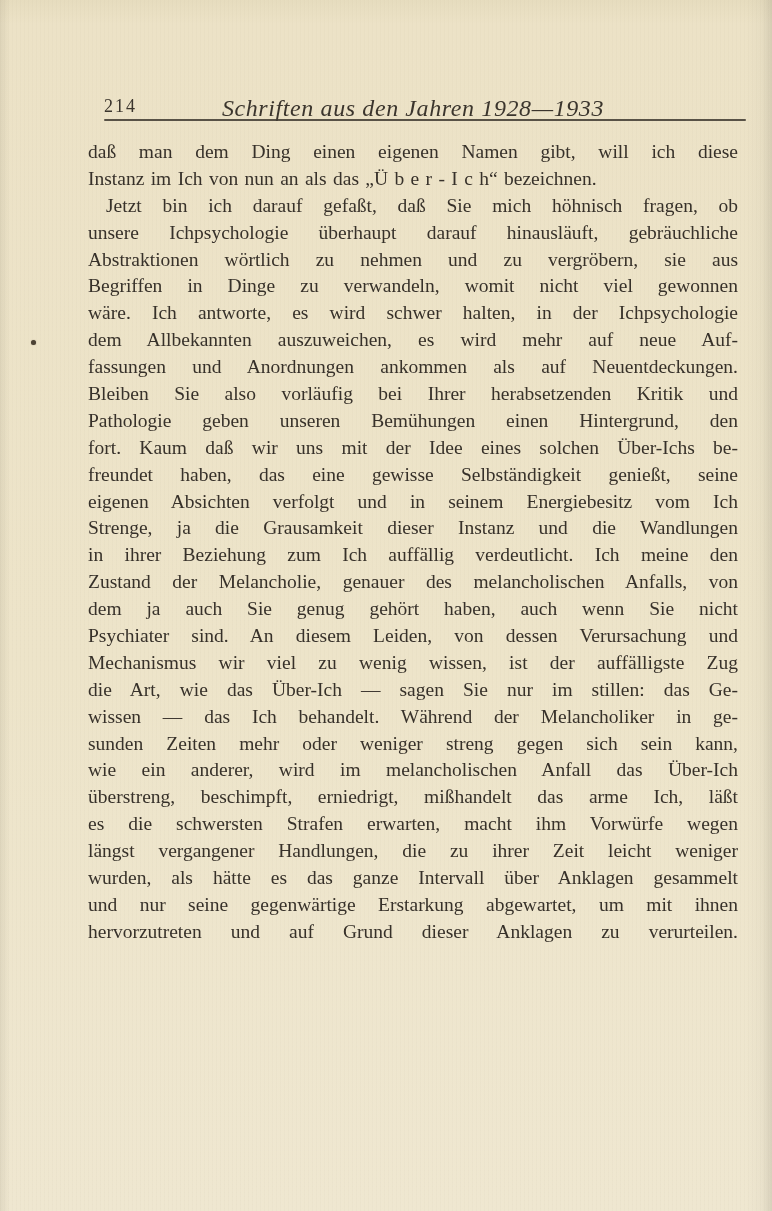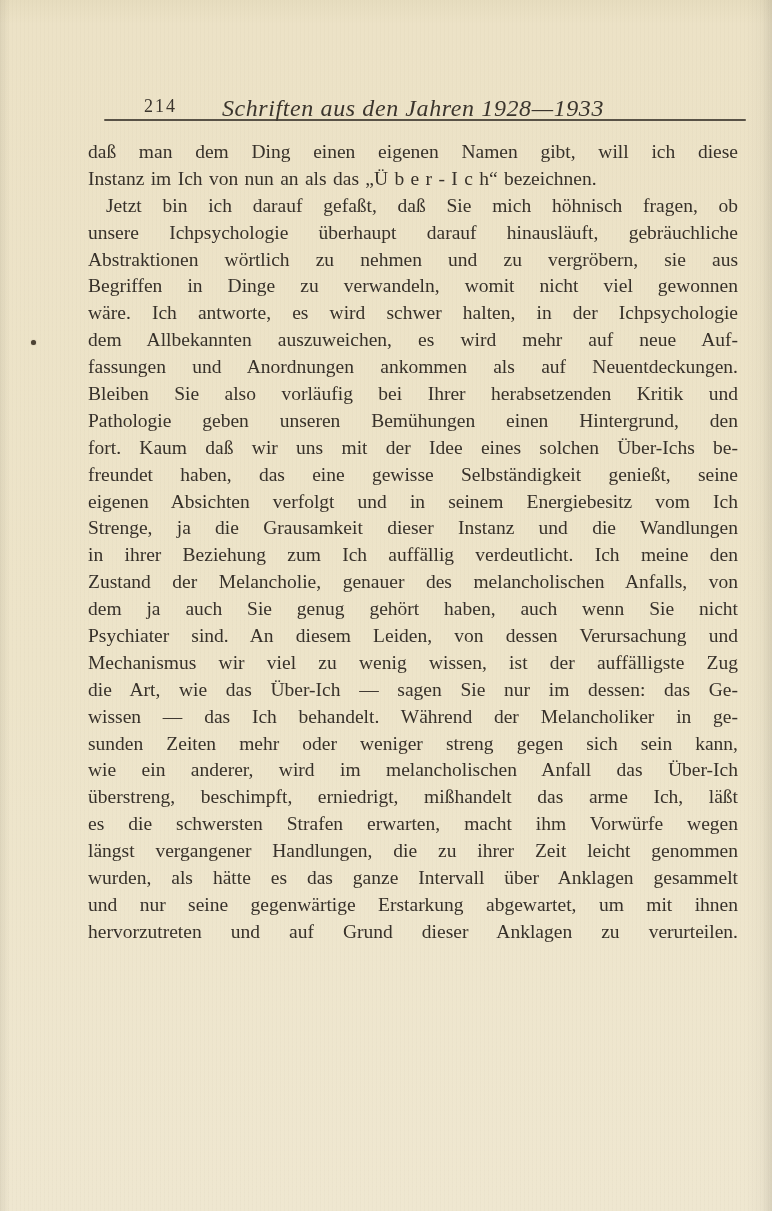--- a/index.html
+++ b/index.html
@@ -26,21 +26,20 @@
   .header {
     position: absolute;
     left: 88px; top: 95px;
     width: 650px; height: 24px;
   }
   .pagenum {
     position: absolute; left: 16px; top: 1px;
     font-size: 18px;
     letter-spacing: 2px;
     color: #3b352d;
-    margin-left: 40px;
   }
   .running-title {
     position: absolute; left: 0; right: 0; top: 0;
     text-align: center;
     font-style: italic;
     font-size: 24px;
     letter-spacing: 0.6px;
     color: #3b352d;
     white-space: nowrap;
   }
@@ -105,26 +104,26 @@
       <div class="line">Pathologie geben unseren Bemühungen einen Hintergrund, den</div>
       <div class="line">fort. Kaum daß wir uns mit der Idee eines solchen Über-Ichs be-</div>
       <div class="line">freundet haben, das eine gewisse Selbständigkeit genießt, seine</div>
       <div class="line">eigenen Absichten verfolgt und in seinem Energiebesitz vom Ich</div>
       <div class="line">Strenge, ja die Grausamkeit dieser Instanz und die Wandlungen</div>
       <div class="line">in ihrer Beziehung zum Ich auffällig verdeutlicht. Ich meine den</div>
       <div class="line">Zustand der Melancholie, genauer des melancholischen Anfalls, von</div>
       <div class="line">dem ja auch Sie genug gehört haben, auch wenn Sie nicht</div>
       <div class="line">Psychiater sind. An diesem Leiden, von dessen Verursachung und</div>
       <div class="line">Mechanismus wir viel zu wenig wissen, ist der auffälligste Zug</div>
-      <div class="line">die Art, wie das Über-Ich — sagen Sie nur im dessen: das Ge-</div>
+      <div class="line">die Art, wie das Über-Ich — sagen Sie nur im stillen: das Ge-</div>
       <div class="line">wissen — das Ich behandelt. Während der Melancholiker in ge-</div>
       <div class="line">sunden Zeiten mehr oder weniger streng gegen sich sein kann,</div>
       <div class="line">wie ein anderer, wird im melancholischen Anfall das Über-Ich</div>
       <div class="line">überstreng, beschimpft, erniedrigt, mißhandelt das arme Ich, läßt</div>
       <div class="line">es die schwersten Strafen erwarten, macht ihm Vorwürfe wegen</div>
-      <div class="line">längst vergangener Handlungen, die zu ihrer Zeit leicht genommen</div>
+      <div class="line">längst vergangener Handlungen, die zu ihrer Zeit leicht weniger</div>
       <div class="line">wurden, als hätte es das ganze Intervall über Anklagen gesammelt</div>
       <div class="line">und nur seine gegenwärtige Erstarkung abgewartet, um mit ihnen</div>
       <div class="line">hervorzutreten und auf Grund dieser Anklagen zu verurteilen.</div>
     </div>
 
   <div class="speck"></div>
 </div>
 
 </body></html>

